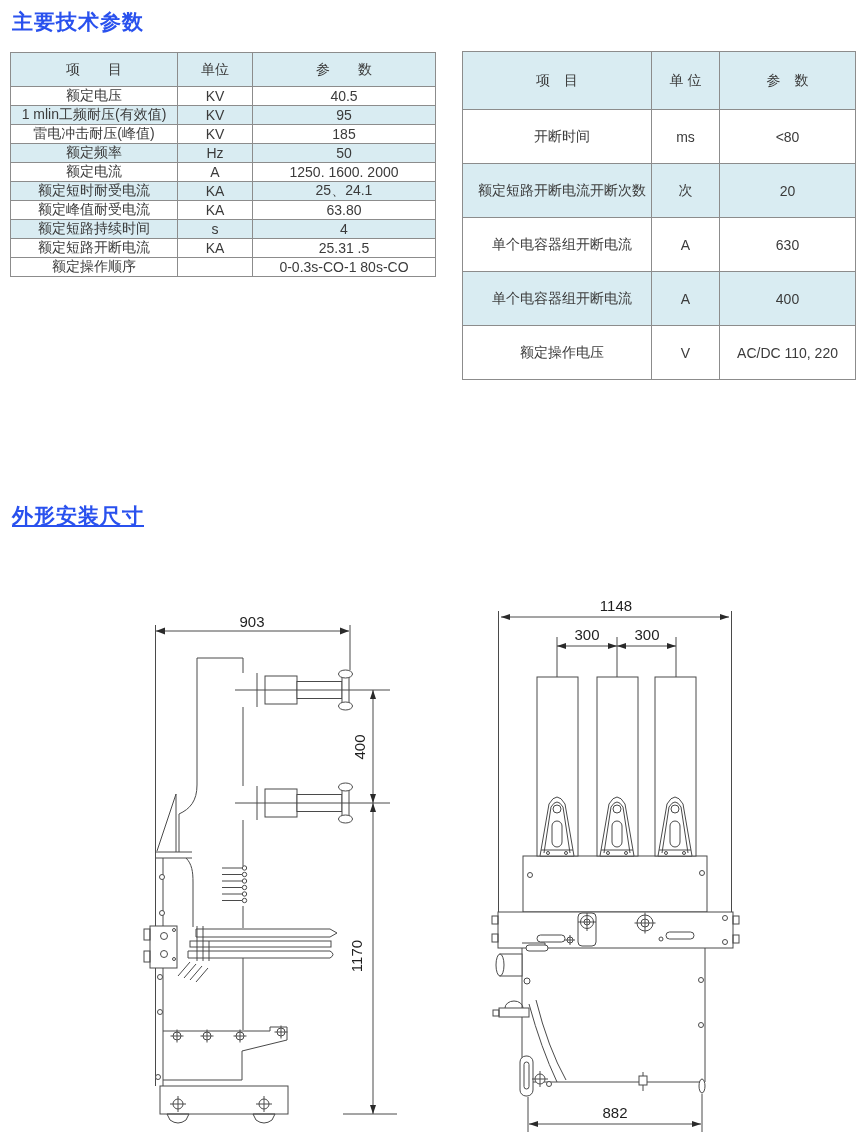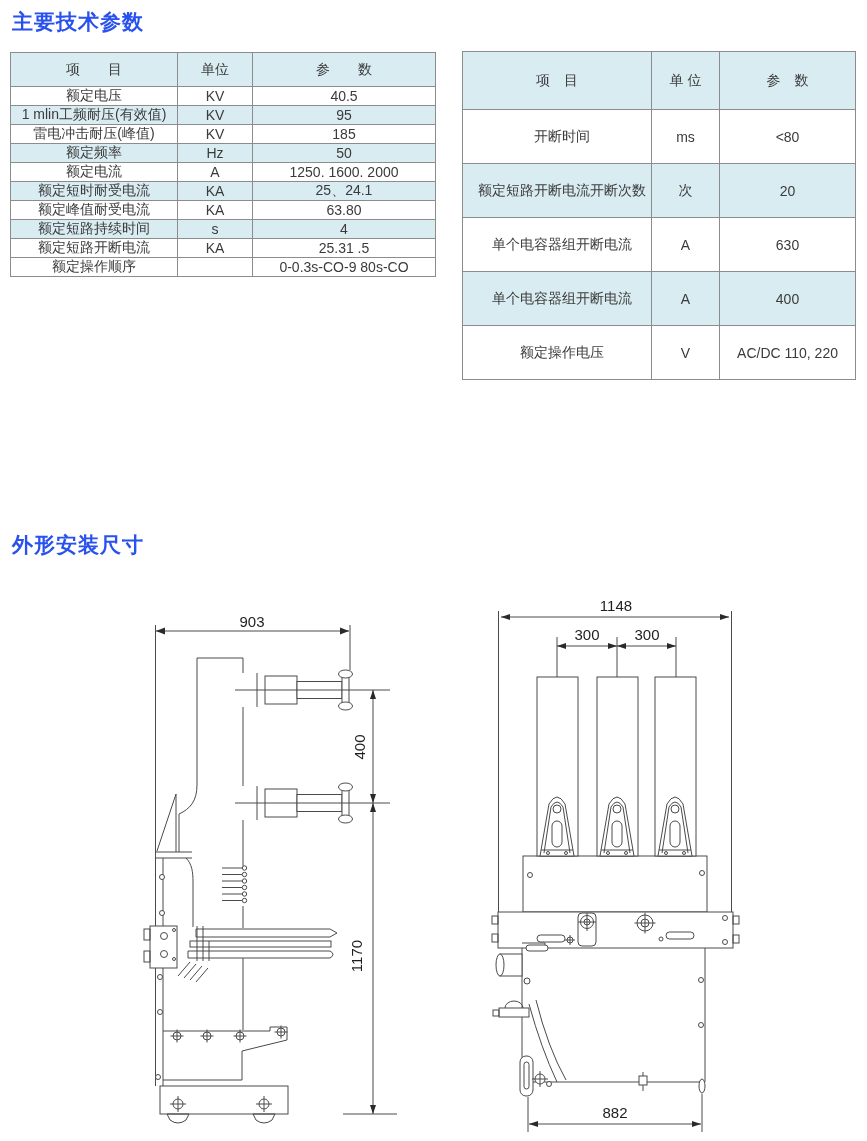--- a/index.html
+++ b/index.html
@@ -7,21 +7,21 @@
     width:867px;height:1141px;position:relative;background:#ffffff;
     font-family:"Liberation Sans","DejaVu Sans",sans-serif;
     color:var(--text,#3b3b3b);overflow:hidden;
   }
   .sec-title{
     position:absolute;left:12px;margin:0;
     font-size:21px;font-weight:bold;letter-spacing:1px;
     color:var(--title-blue,#2951ee);
   }
   #title-params{top:8px;}
-  #title-dims{top:531px;}
+  #title-dims{top:502px;text-decoration:underline;}
   table.tbl{
     position:absolute;border-collapse:collapse;table-layout:fixed;
     font-size:14px;color:var(--text,#3b3b3b);
   }
   table.tbl th, table.tbl td{
     border:1px solid var(--table-border,#8c8c8c);
     font-weight:normal;vertical-align:middle;text-align:center;
     padding:0;overflow:hidden;
   }
   table.tbl thead tr{background:var(--row-shade,#d9ecf2);}
@@ -105,21 +105,21 @@
         <td class="cell-value">4</td>
       </tr>
       <tr>
         <td class="cell-item">额定短路开断电流</td>
         <td class="cell-unit">KA</td>
         <td class="cell-value">25.31 .5</td>
       </tr>
       <tr>
         <td class="cell-item">额定操作顺序</td>
         <td class="cell-unit"></td>
-        <td class="cell-value">0-0.3s-CO-9 80s-CO</td>
+        <td class="cell-value">0-0.3s-CO-1 80s-CO</td>
       </tr>
     </tbody>
 </table>
 
 <table class="tbl" id="right-table">
   <colgroup>
       <col style="width:189px">
       <col style="width:68px">
       <col style="width:136px">
     </colgroup>

